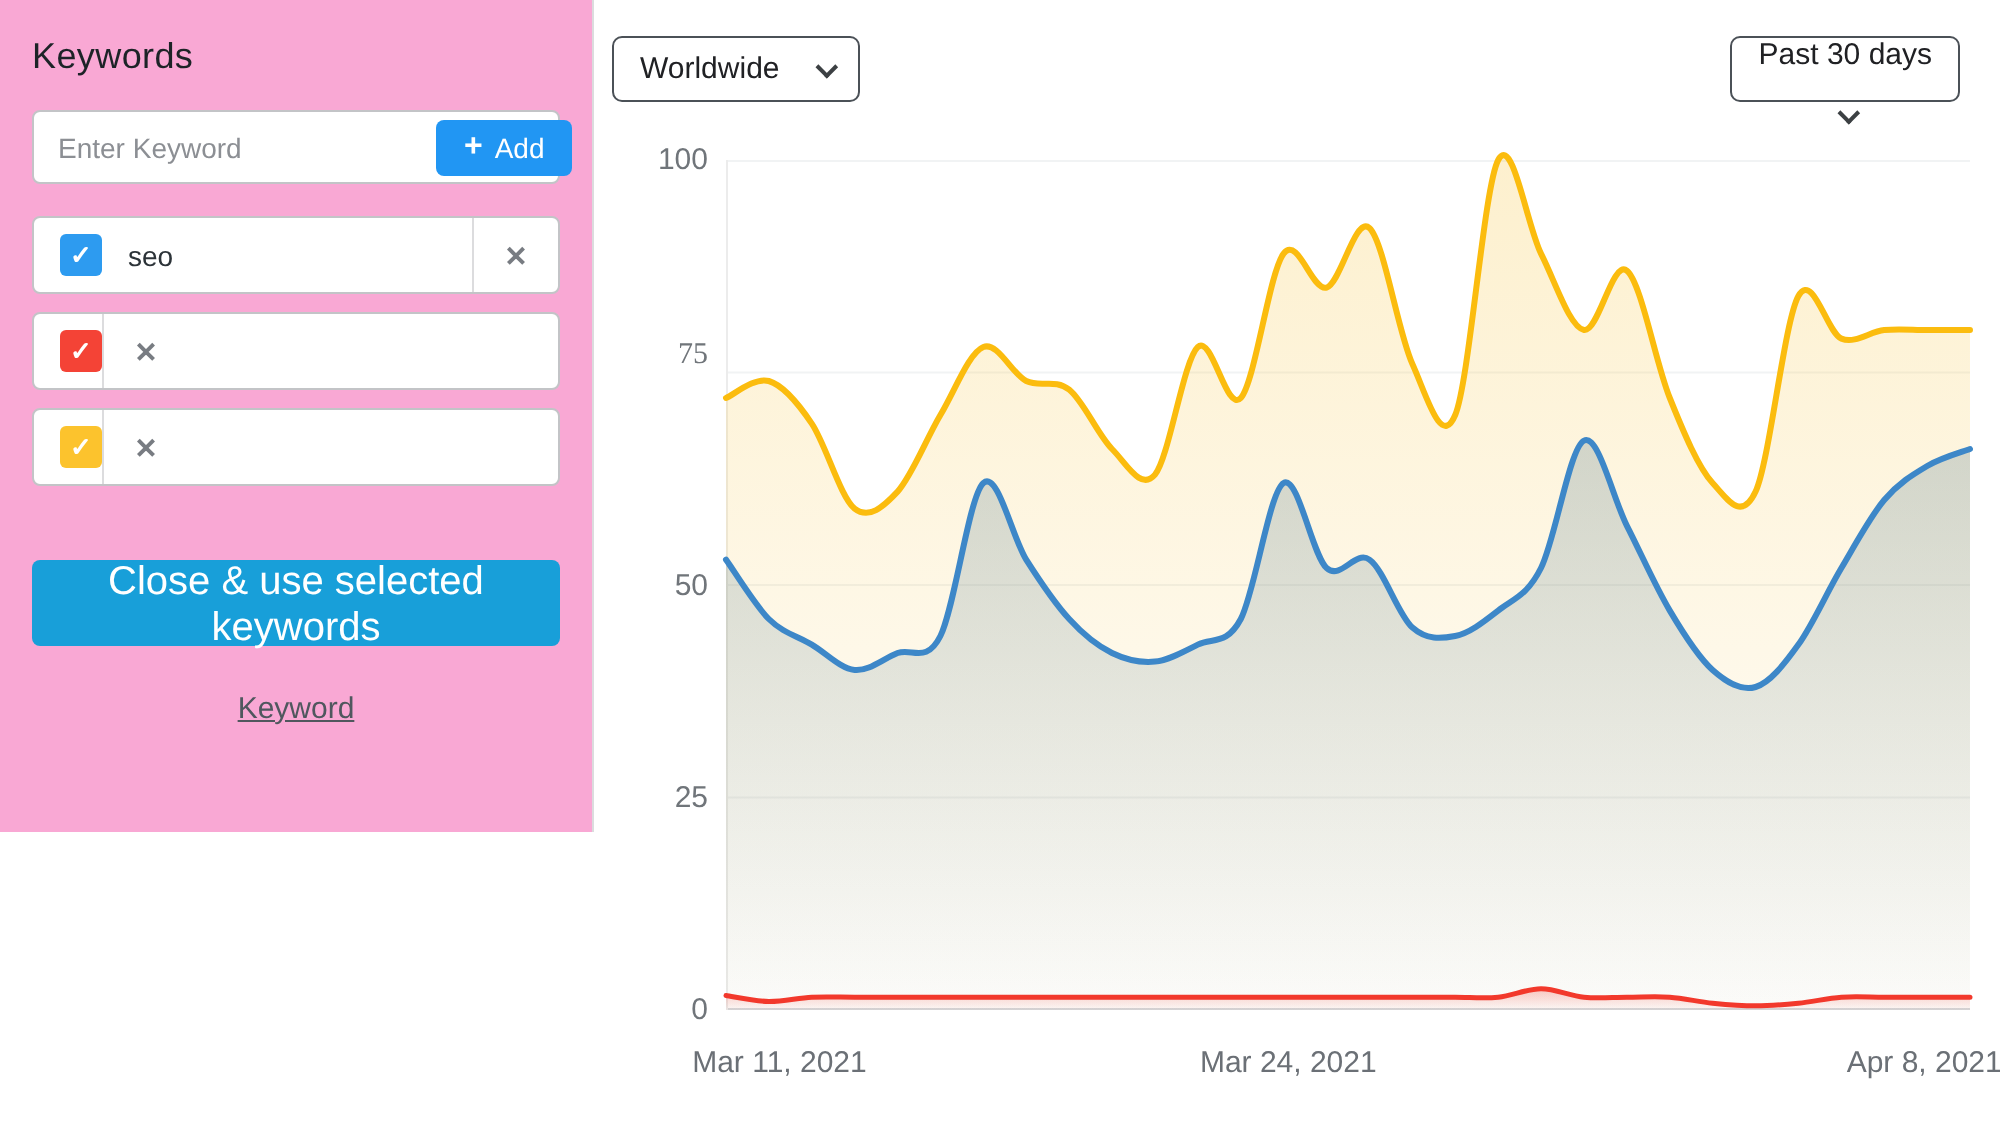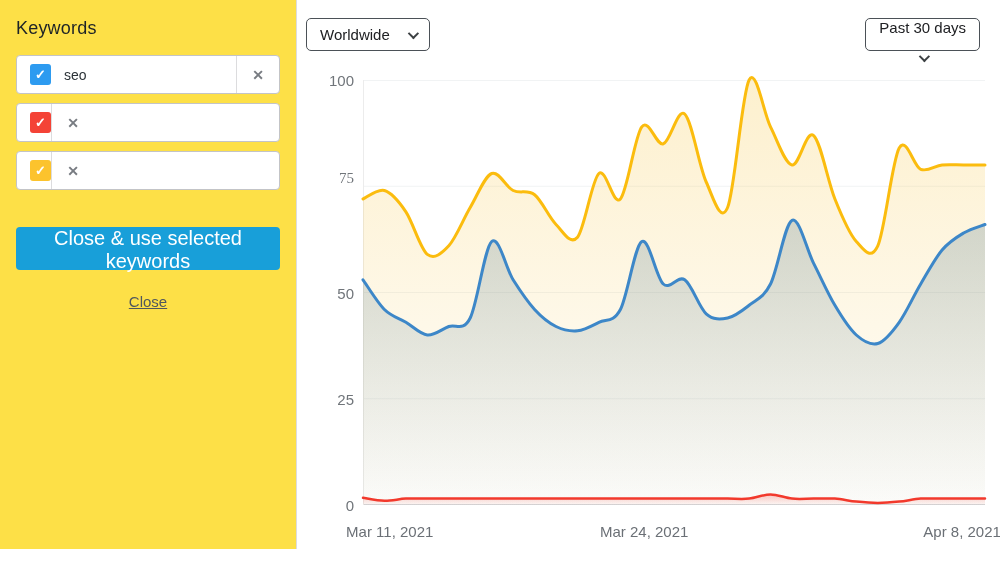--- a/index.html
+++ b/index.html
@@ -1,21 +1,21 @@
 <!DOCTYPE html>
 <html><head>
 <meta charset="utf-8">
 <style>
   * { margin:0; padding:0; box-sizing:border-box; }
   html,body { width:1000px; height:569px; font-family:"Liberation Sans", sans-serif; background:#fff; overflow:hidden; }
   .app { position:relative; width:1000px; height:569px; }
 
   
-  .sidebar { position:absolute; left:0; top:0; width:297px; height:549px;
-             background:#fde047; border-right:1px solid #dcdcde; padding:16px; }
+  .sidebar { position:absolute; left:0; top:0; width:297px; height:416px;
+             background:#f9a8d4; border-right:1px solid #dcdcde; padding:16px; }
   .sidebar h1 { font-size:18px; font-weight:500; color:#1d2327; margin:2px 0 16px 0; letter-spacing:.2px; }
 
   .kw-input-box { display:flex; align-items:center; background:#fff; border:1px solid #c3c4c7;
                   border-radius:4px; height:37px; padding:4px; margin-bottom:16px; }
   .kw-input-box input { flex:1; border:none; outline:none; font-size:14px; color:#2c3338;
                         padding:0 8px; background:transparent; font-family:inherit; }
   .kw-input-box input::placeholder { color:#8c8f94; }
   .add-btn { display:flex; align-items:center; gap:6px; border:none; border-radius:4px;
              color:#fff; font-size:14px; font-weight:500; padding:0 14px; height:28px; cursor:pointer; }
   .plus-glyph { font-size:16px; font-weight:700; line-height:1; }
@@ -52,20 +52,27 @@
   #trend-svg { position:absolute; left:66px; top:80px; overflow:visible; }
 </style>
 </head>
 <body>
 
 <div class="app">
 
   <div class="sidebar">
     <h1>Keywords</h1>
 
+    <div class="kw-input-box">
+      <input type="text" placeholder="Enter Keyword" style="">
+      <button class="add-btn" style="background: rgb(33, 150, 243);">
+        <span class="plus-glyph">+</span>
+        <span>Add</span>
+      </button>
+    </div>
 
     <div class="kw-row">
       <span class="kw-check" style="background: rgb(45, 155, 240);">✓</span>
       <span class="kw-label">seo</span>
       <span class="kw-sep"></span>
       <button class="kw-remove">✕</button>
     </div>
 
     <div class="kw-row">
       <span class="kw-check" style="background: rgb(244, 67, 54);">✓</span>
@@ -75,21 +82,21 @@
 
     <div class="kw-row">
       <span class="kw-check" style="background: rgb(252, 195, 45);">✓</span>
       <span class="kw-sep"></span>
       <button class="kw-remove">✕</button>
     </div>
 
     <button class="close-btn" style="background: rgb(24, 159, 217);">Close &amp; use selected keywords</button>
 
     <div class="cancel-wrap">
-      <a class="cancel-link">Close</a>
+      <a class="cancel-link">Keyword</a>
     </div>
   </div>
 
   <div class="chart-panel">
 
     <div class="select-btn select-region">
       <span>Worldwide</span>
       <span class="chev"></span>
     </div>
 

